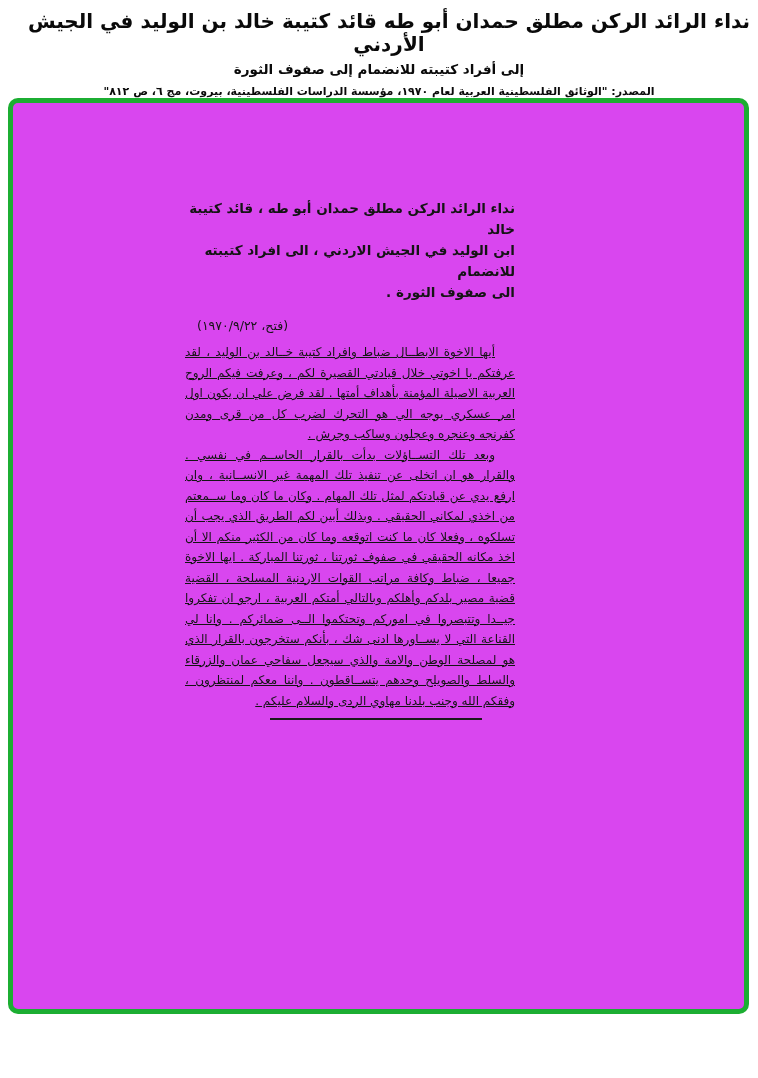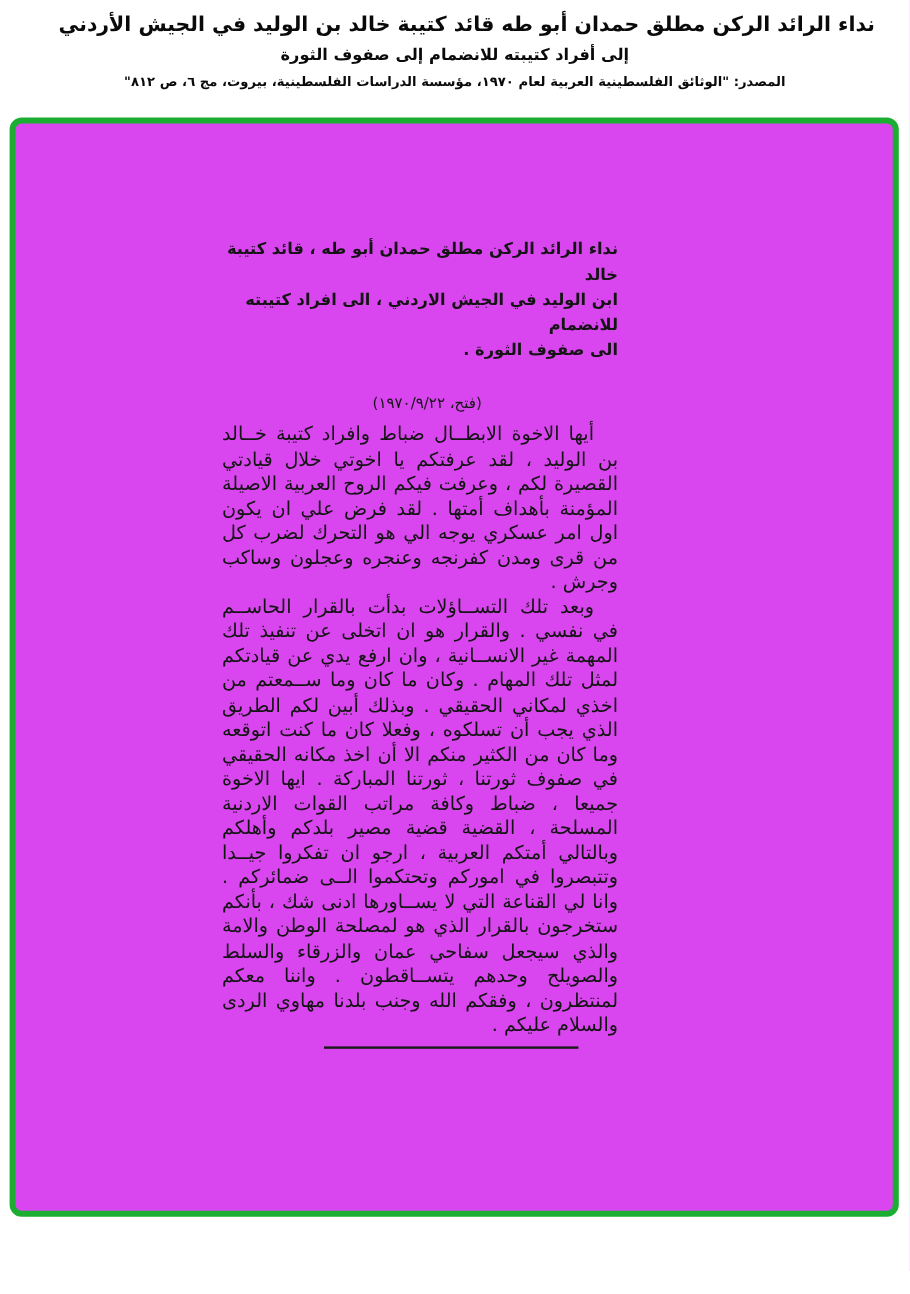--- a/index.html
+++ b/index.html
@@ -15,21 +15,21 @@
   }
   
   .top-header {
     position: absolute;
     top: 10px; left: 0; right: 0;
     text-align: center;
     direction: rtl;
     font-weight: bold;
     color: #0a0a0a;
   }
-  .h-line1 { font-size: 17px; line-height: 23px; padding-left: 20px; }
+  .h-line1 { font-size: 20px; line-height: 23px; padding-left: 20px; }
   .h-line2 { font-size: 13.5px; line-height: 22px; margin-top: 2px; }
   .h-source { font-size: 11px; line-height: 18px; margin-top: 3px; }
 
   
   .green-box {
     position: absolute;
     left: 8px; top: 98px; right: 9px; bottom: 64px;
     border: 5px solid #1cae32;
     border-radius: 10px;
     background: #d946ef;
@@ -46,29 +46,30 @@
   }
   .doc-title {
     font-weight: bold;
     font-size: 13.5px;
     line-height: 21px;
     text-align: right;
     white-space: pre-line;
   }
   .doc-date {
     font-size: 12.5px;
-    margin-top: 25px;
-    text-align: center;
+    margin-top: 15px;
+    text-align: left;
     padding-left: 12px;
   }
   .doc-body {
     margin-top: 9px;
-    font-size: 16px;
+    font-size: 12px;
     line-height: 20.5px;
     text-align: justify;
+    text-decoration: underline;
   }
   .doc-body p {
     margin: 0;
     text-indent: 20px;
   }
   .closing-rule {
     height: 2px;
     background: #1a1a1a;
     width: 212px;
     margin-top: 7px;

